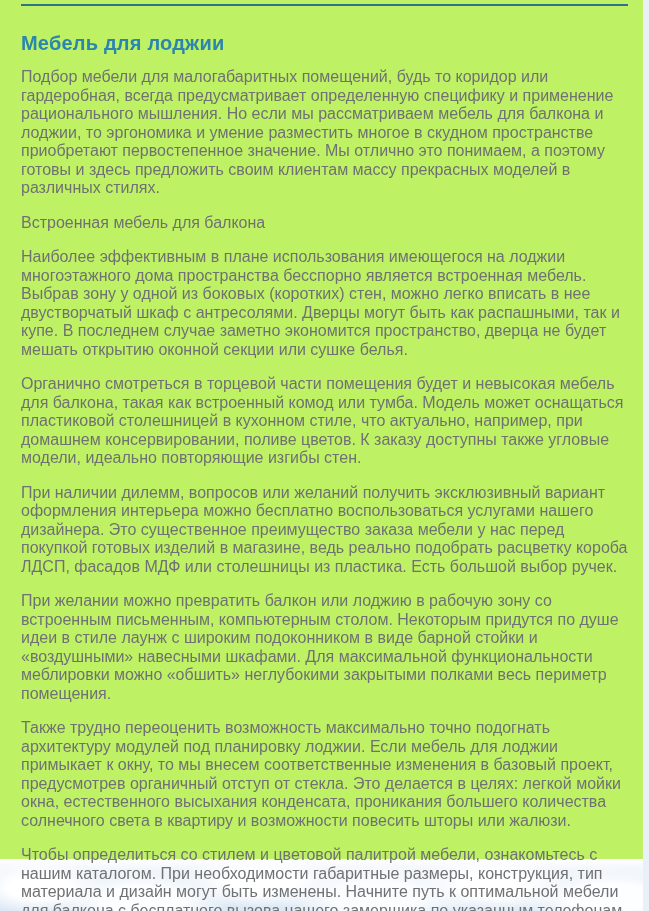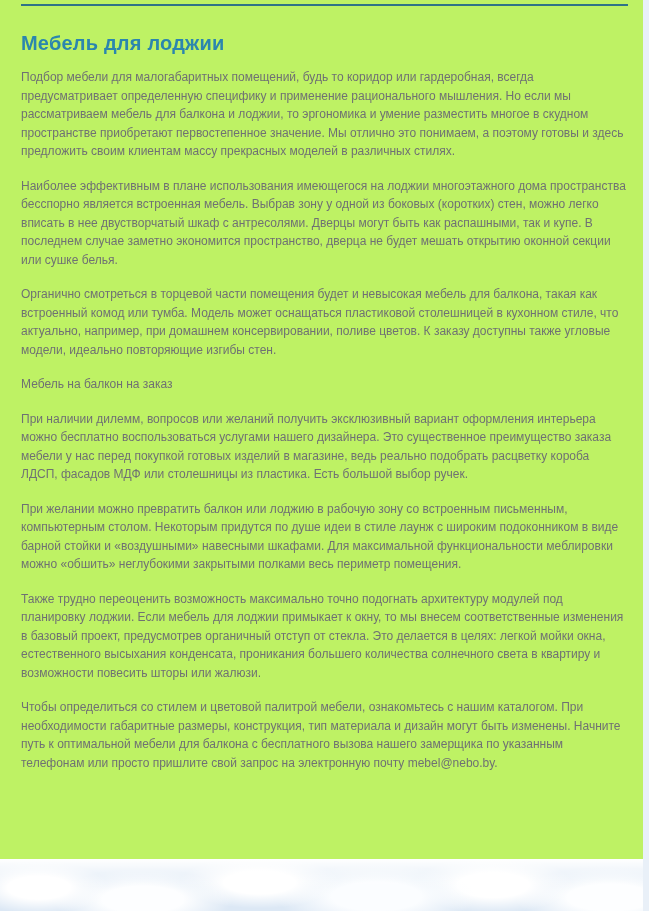--- a/index.html
+++ b/index.html
@@ -58,21 +58,21 @@
     margin: 24px 0 0 0;
     font-size: 20px;
     line-height: 26px;
     font-weight: bold;
     color: #2b86ae;
     letter-spacing: 0.2px;
   }
   .body {
     margin: 16px 0 0 0;
     max-width: 610px;
-    font-size: 12px;
+    font-size: 16px;
     line-height: 18.5px;
     color: #6f7173;
   }
   .body.intro { margin-top: 12px; }
 </style>
 </head>
 <body>
 
 <div class="page">
 
@@ -81,26 +81,26 @@
   <div class="clouds"></div>
 
   <div class="content">
 
     <div class="top-rule"></div>
 
     <h1 class="page-title">Мебель для лоджии</h1>
 
     <p class="body intro">Подбор мебели для малогабаритных помещений, будь то коридор или гардеробная, всегда предусматривает определенную специфику и применение рационального мышления. Но если мы рассматриваем мебель для балкона и лоджии, то эргономика и умение разместить многое в скудном пространстве приобретают первостепенное значение. Мы отлично это понимаем, а поэтому готовы и здесь предложить своим клиентам массу прекрасных моделей в различных стилях.</p>
 
+    <p class="body">Встроенная мебель для балкона</p>
 
     <p class="body">Наиболее эффективным в плане использования имеющегося на лоджии многоэтажного дома пространства бесспорно является встроенная мебель. Выбрав зону у одной из боковых (коротких) стен, можно легко вписать в нее двустворчатый шкаф с антресолями. Дверцы могут быть как распашными, так и купе. В последнем случае заметно экономится пространство, дверца не будет мешать открытию оконной секции или сушке белья.</p>
 
     <p class="body">Органично смотреться в торцевой части помещения будет и невысокая мебель для балкона, такая как встроенный комод или тумба. Модель может оснащаться пластиковой столешницей в кухонном стиле, что актуально, например, при домашнем консервировании, поливе цветов. К заказу доступны также угловые модели, идеально повторяющие изгибы стен.</p>
 
-    <p class="body">Мебель на балкон на заказ</p>
 
     <p class="body">При наличии дилемм, вопросов или желаний получить эксклюзивный вариант оформления интерьера можно бесплатно воспользоваться услугами нашего дизайнера. Это существенное преимущество заказа мебели у нас перед покупкой готовых изделий в магазине, ведь реально подобрать расцветку короба ЛДСП, фасадов МДФ или столешницы из пластика. Есть большой выбор ручек.</p>
 
     <p class="body">При желании можно превратить балкон или лоджию в рабочую зону со встроенным письменным, компьютерным столом. Некоторым придутся по душе идеи в стиле лаунж с широким подоконником в виде барной стойки и «воздушными» навесными шкафами. Для максимальной функциональности меблировки можно «обшить» неглубокими закрытыми полками весь периметр помещения.</p>
 
     <p class="body">Также трудно переоценить возможность максимально точно подогнать архитектуру модулей под планировку лоджии. Если мебель для лоджии примыкает к окну, то мы внесем соответственные изменения в базовый проект, предусмотрев органичный отступ от стекла. Это делается в целях: легкой мойки окна, естественного высыхания конденсата, проникания большего количества солнечного света в квартиру и возможности повесить шторы или жалюзи.</p>
 
     <p class="body">Чтобы определиться со стилем и цветовой палитрой мебели, ознакомьтесь с нашим каталогом. При необходимости габаритные размеры, конструкция, тип материала и дизайн могут быть изменены. Начните путь к оптимальной мебели для балкона с бесплатного вызова нашего замерщика по указанным телефонам или просто пришлите свой запрос на электронную почту mebel@nebo.by.</p>
 
   </div>

